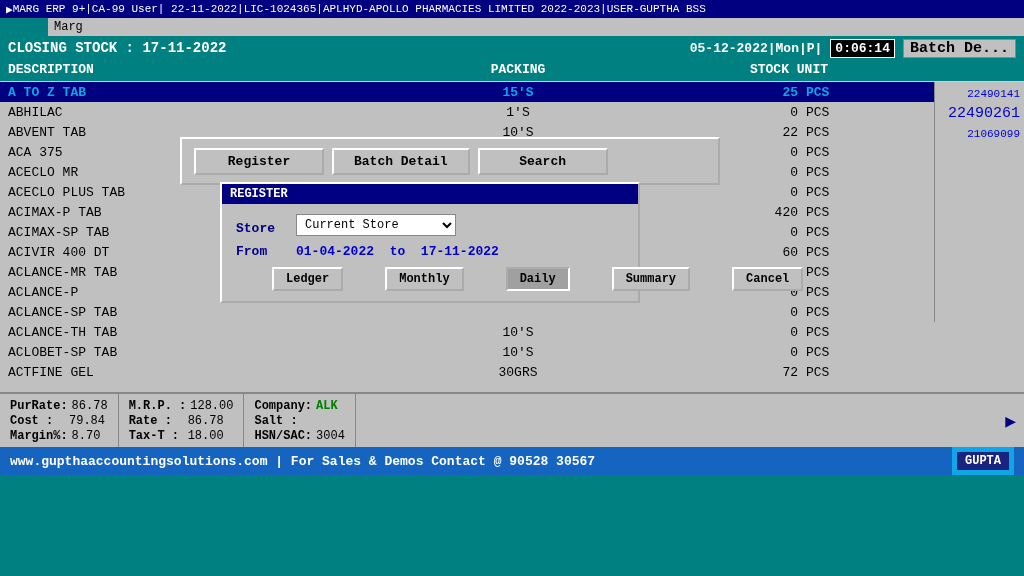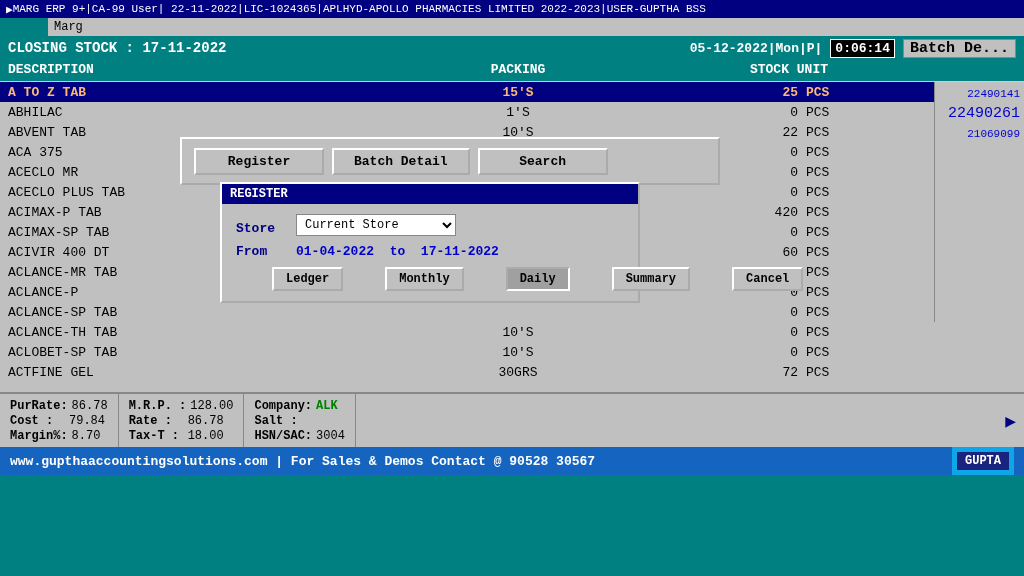--- a/index.html
+++ b/index.html
@@ -94,21 +94,21 @@
     .data-row {
       display: flex;
       align-items: center;
       height: 20px;
       padding: 0 8px;
       font-size: 13px;
       color: #000;
     }
     .data-row.highlight {
       background: #000080;
-      color: #fdba74;
+      color: #0ea5e9;
       font-weight: bold;
       font-family: Liberation Mono, monospace;
     }
     .data-row .cell-desc { width: 360px; }
     .data-row .cell-pack { width: 300px; text-align: center; }
     .data-row .cell-stock { width: 130px; text-align: right; }
     .data-row .cell-unit { width: 60px; padding-left: 8px; }
 
     
     #right-panel {

